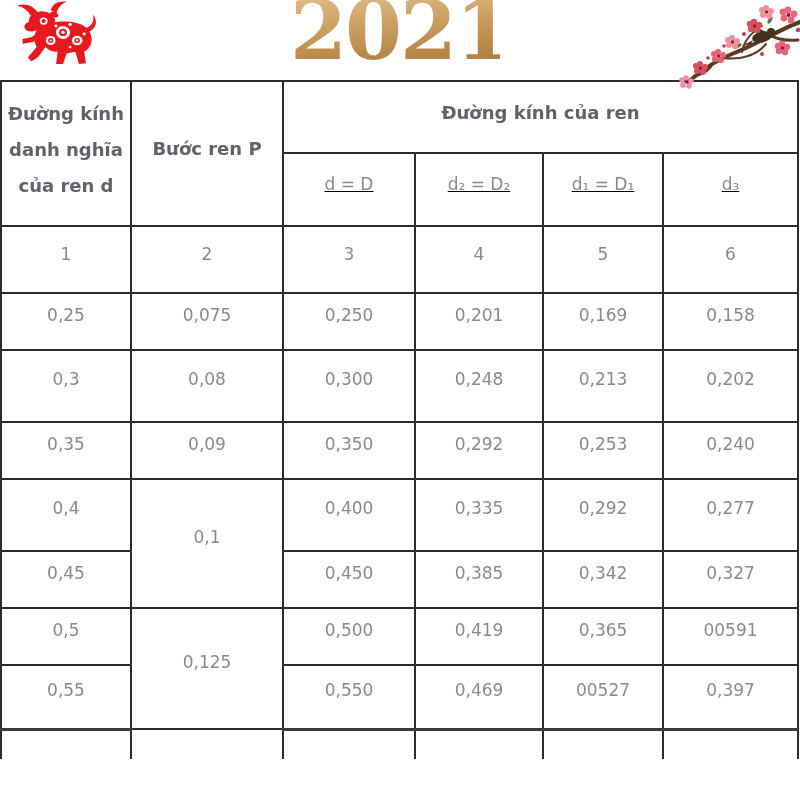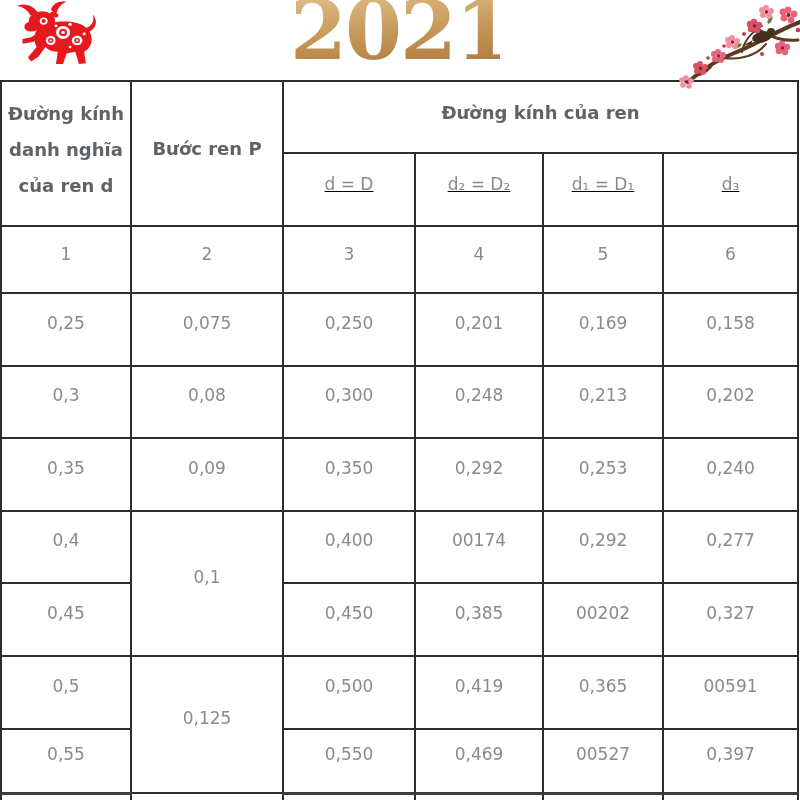--- a/index.html
+++ b/index.html
@@ -56,21 +56,21 @@
     color: #5f6368 !important;
     font-size: 18px !important;
     padding-bottom: 10px !important;
   }
   .nominal-head { line-height: 2.0; padding-bottom: 8px !important; border-radius: 12px; }
   .sub-head { color: #7d7d7d; padding-bottom: 12px !important; }
   .num-row td { padding-bottom: 12px; }
   .row-a  { height: 72px; }
   .row-b  { height: 73px; text-decoration: underline; }
   .row-n  { height: 67px; }
-  .r73 { height: 73px; }
+  .r73 { height: 57px; }
   .r72 { height: 72px; border-radius: 23px; }
   .r64 { height: 64px; margin-left: 32px; }
   .last-full td { border-bottom: 3px solid #3c3c3c; }
   .partial { height: 30px; }
   .partial td { border-bottom: none; }
 </style>
 </head>
 <body>
 
 <div class="banner">
@@ -277,30 +277,30 @@
     <td>0,350</td>
     <td>0,292</td>
     <td>0,253</td>
     <td>0,240</td>
   </tr>
 
   <tr class="r72">
     <td>0,4</td>
     <td rowspan="2">0,1</td>
     <td>0,400</td>
-    <td>00174</td>
+    <td>0,335</td>
     <td>0,292</td>
     <td>0,277</td>
   </tr>
 
   <tr class="r73">
     <td>0,45</td>
     <td>0,450</td>
     <td>0,385</td>
-    <td>00202</td>
+    <td>0,342</td>
     <td>0,327</td>
   </tr>
 
   <tr class="r73">
     <td>0,5</td>
     <td rowspan="2">0,125</td>
     <td>0,500</td>
     <td>0,419</td>
     <td>0,365</td>
     <td>00591</td>

